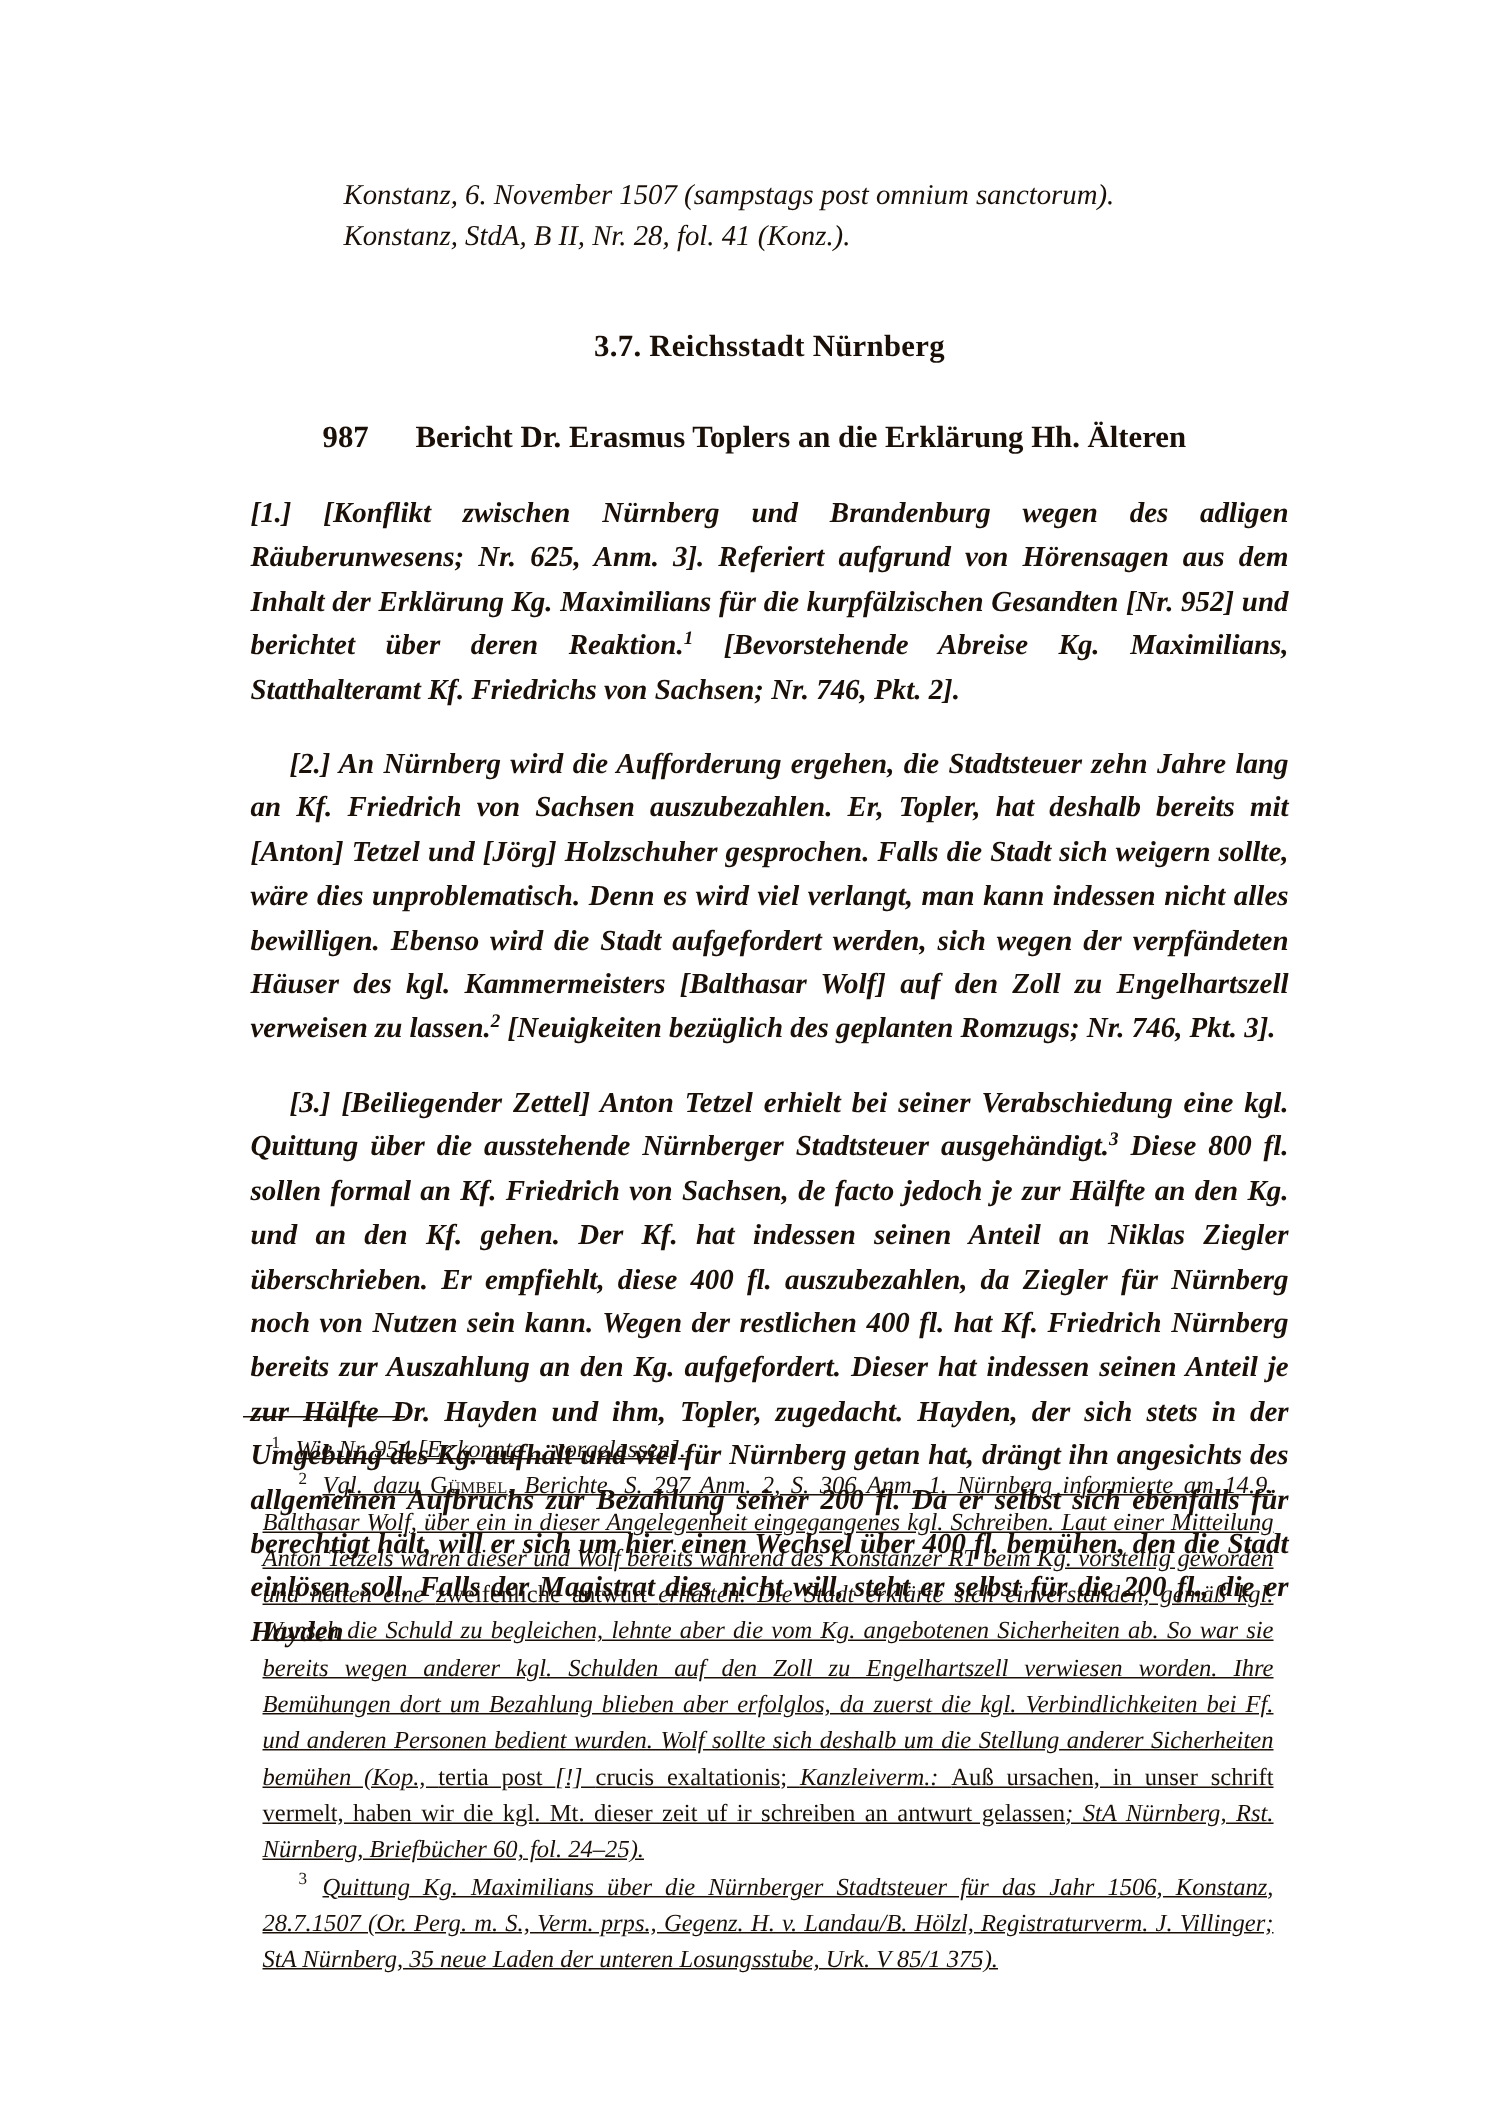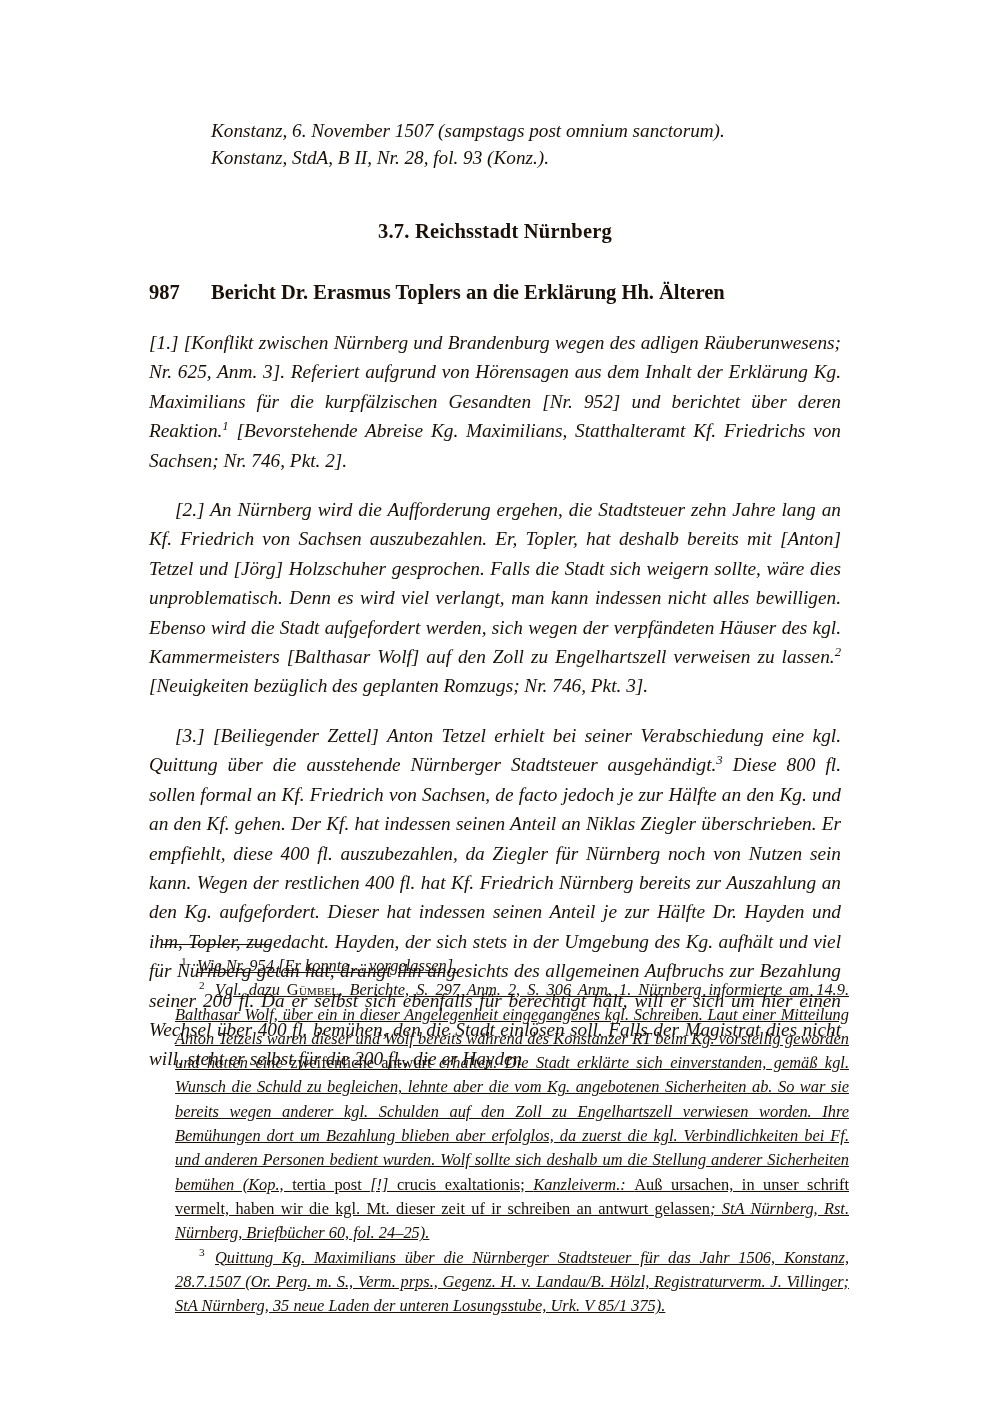--- a/index.html
+++ b/index.html
@@ -44,21 +44,21 @@
     top: 2px;
     width: 690px;
     text-align: center;
     font-size: 18px;
     letter-spacing: 0.2px;
   }
   
   .column {
     position: absolute;
     top: 118px;
-    left: 149px;
+    left: 167px;
     width: 692px;
   }
   .headnote {
     font-style: italic;
     font-size: 19.2px;
     line-height: 26.5px;
     margin: 0 0 0 62px;
   }
   .headnote div { white-space: nowrap; }
 
@@ -68,29 +68,30 @@
     font-size: 20.5px;
     margin: 49px 0 0 0;
     letter-spacing: 0.2px;
   }
   .doc-head {
     margin: 38px 0 0 0;
     font-weight: bold;
     font-size: 20.5px;
     display: flex;
   }
-  .doc-head .num { width: 62px; flex: 0 0 62px; }
+  .doc-head .num { width: 62px; flex: 0 0 62px; margin-left: 48px; }
   .doc-head .ttl { flex: 1 1 auto; }
 
   .para {
     font-style: italic;
     font-size: 19.3px;
     line-height: 29.4px;
     margin: 20px 0 0 0;
     text-align: justify;
+    font-weight: bold;
   }
   .para.first { margin-top: 24px; }
   .para .ind { display: inline-block; width: 26px; }
   .para sup, .fn sup {
     font-style: italic;
     font-size: 0.66em;
     vertical-align: 0.52em;
     line-height: 0;
   }
 
@@ -135,21 +136,21 @@
 </head>
 <body>
 
 <div class="page">
 
 
   <div class="column">
 
     <div class="headnote">
       <div>Konstanz, 6. November 1507 (sampstags post omnium sanctorum).</div>
-      <div>Konstanz, StdA, B II, Nr. 28, fol. 93 (Konz.).</div>
+      <div>Konstanz, StdA, B II, Nr. 28, fol. 41 (Konz.).</div>
     </div>
 
     <div class="section-title">3.7. Reichsstadt Nürnberg</div>
 
     <div class="doc-head">
       <span class="num">987</span>
       <span class="ttl">Bericht Dr. Erasmus Toplers an die Erklärung Hh. Älteren</span>
     </div>
 
     <div id="paragraphs">

